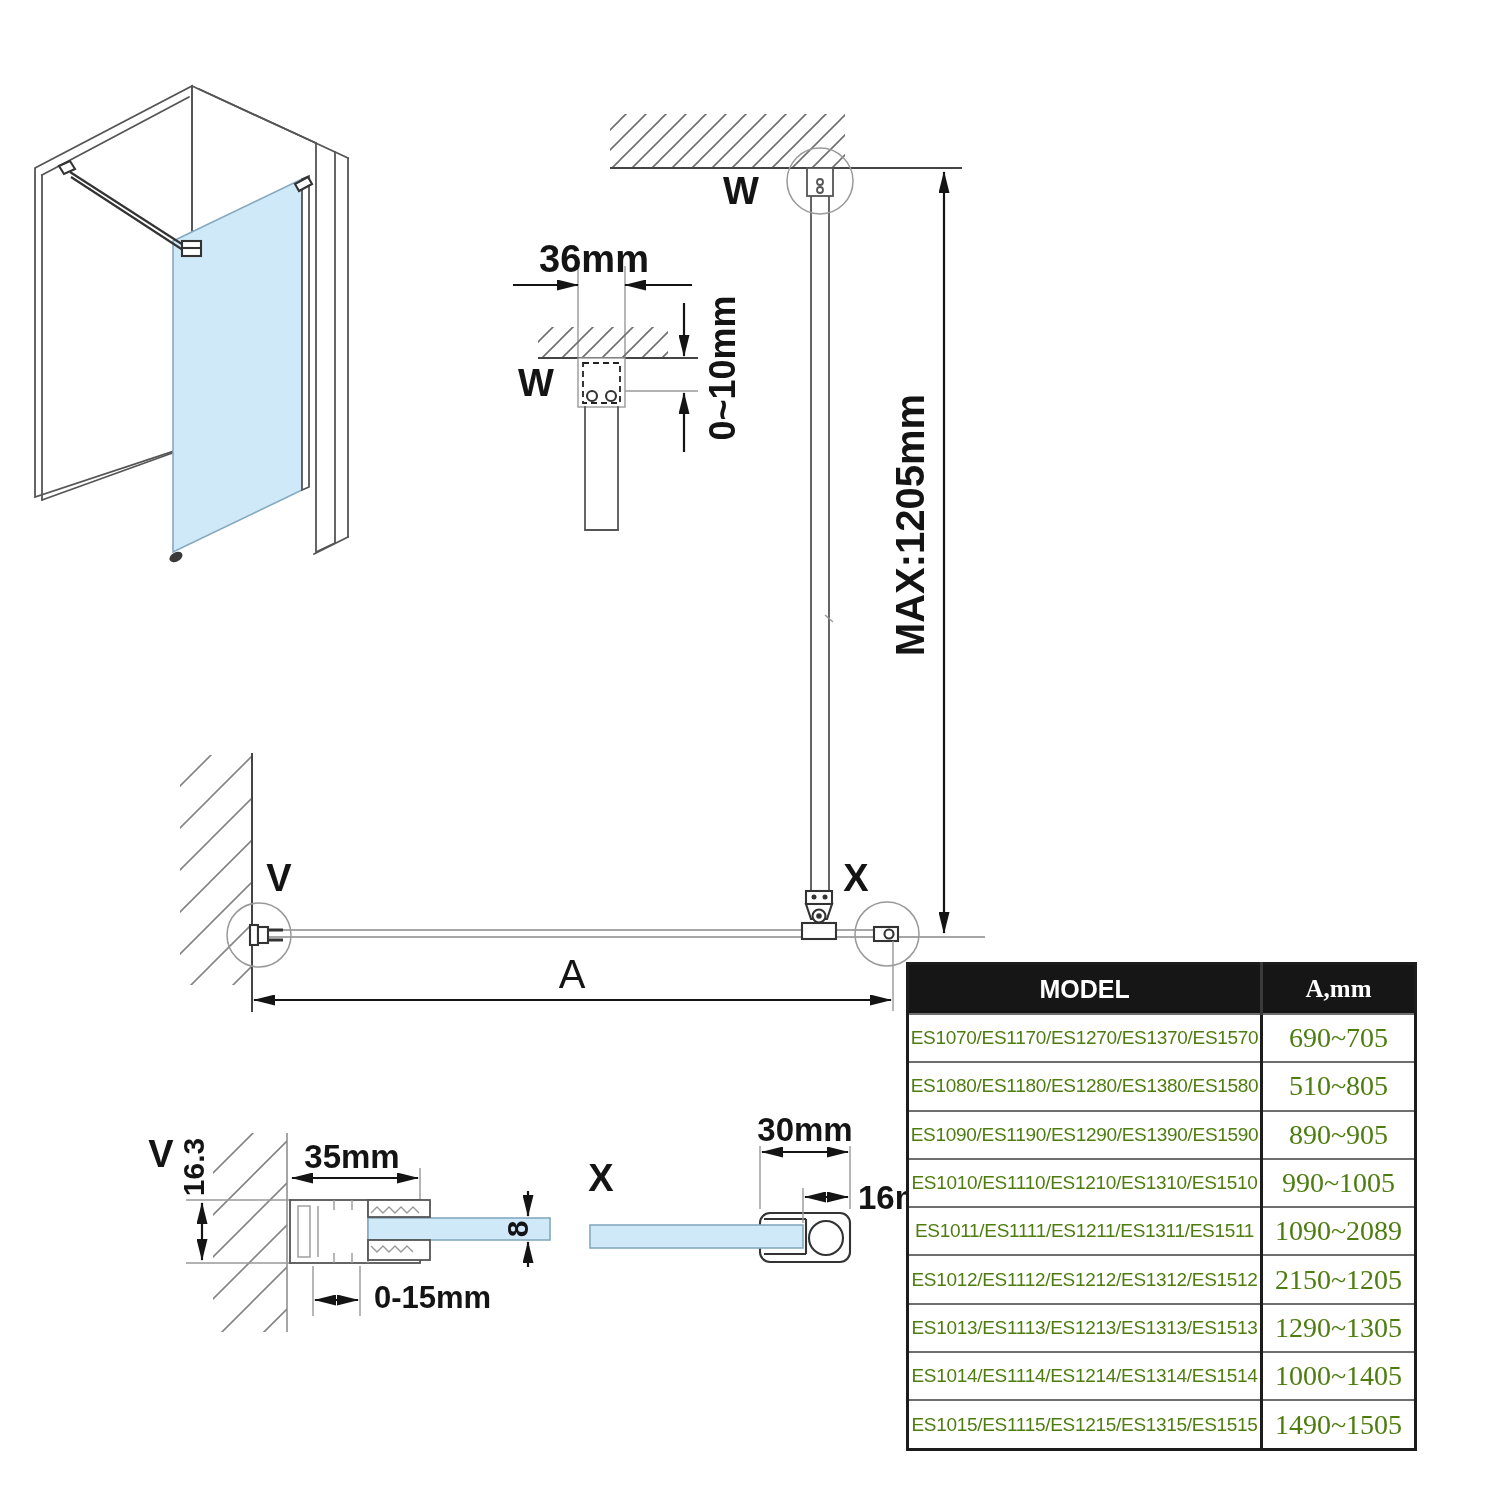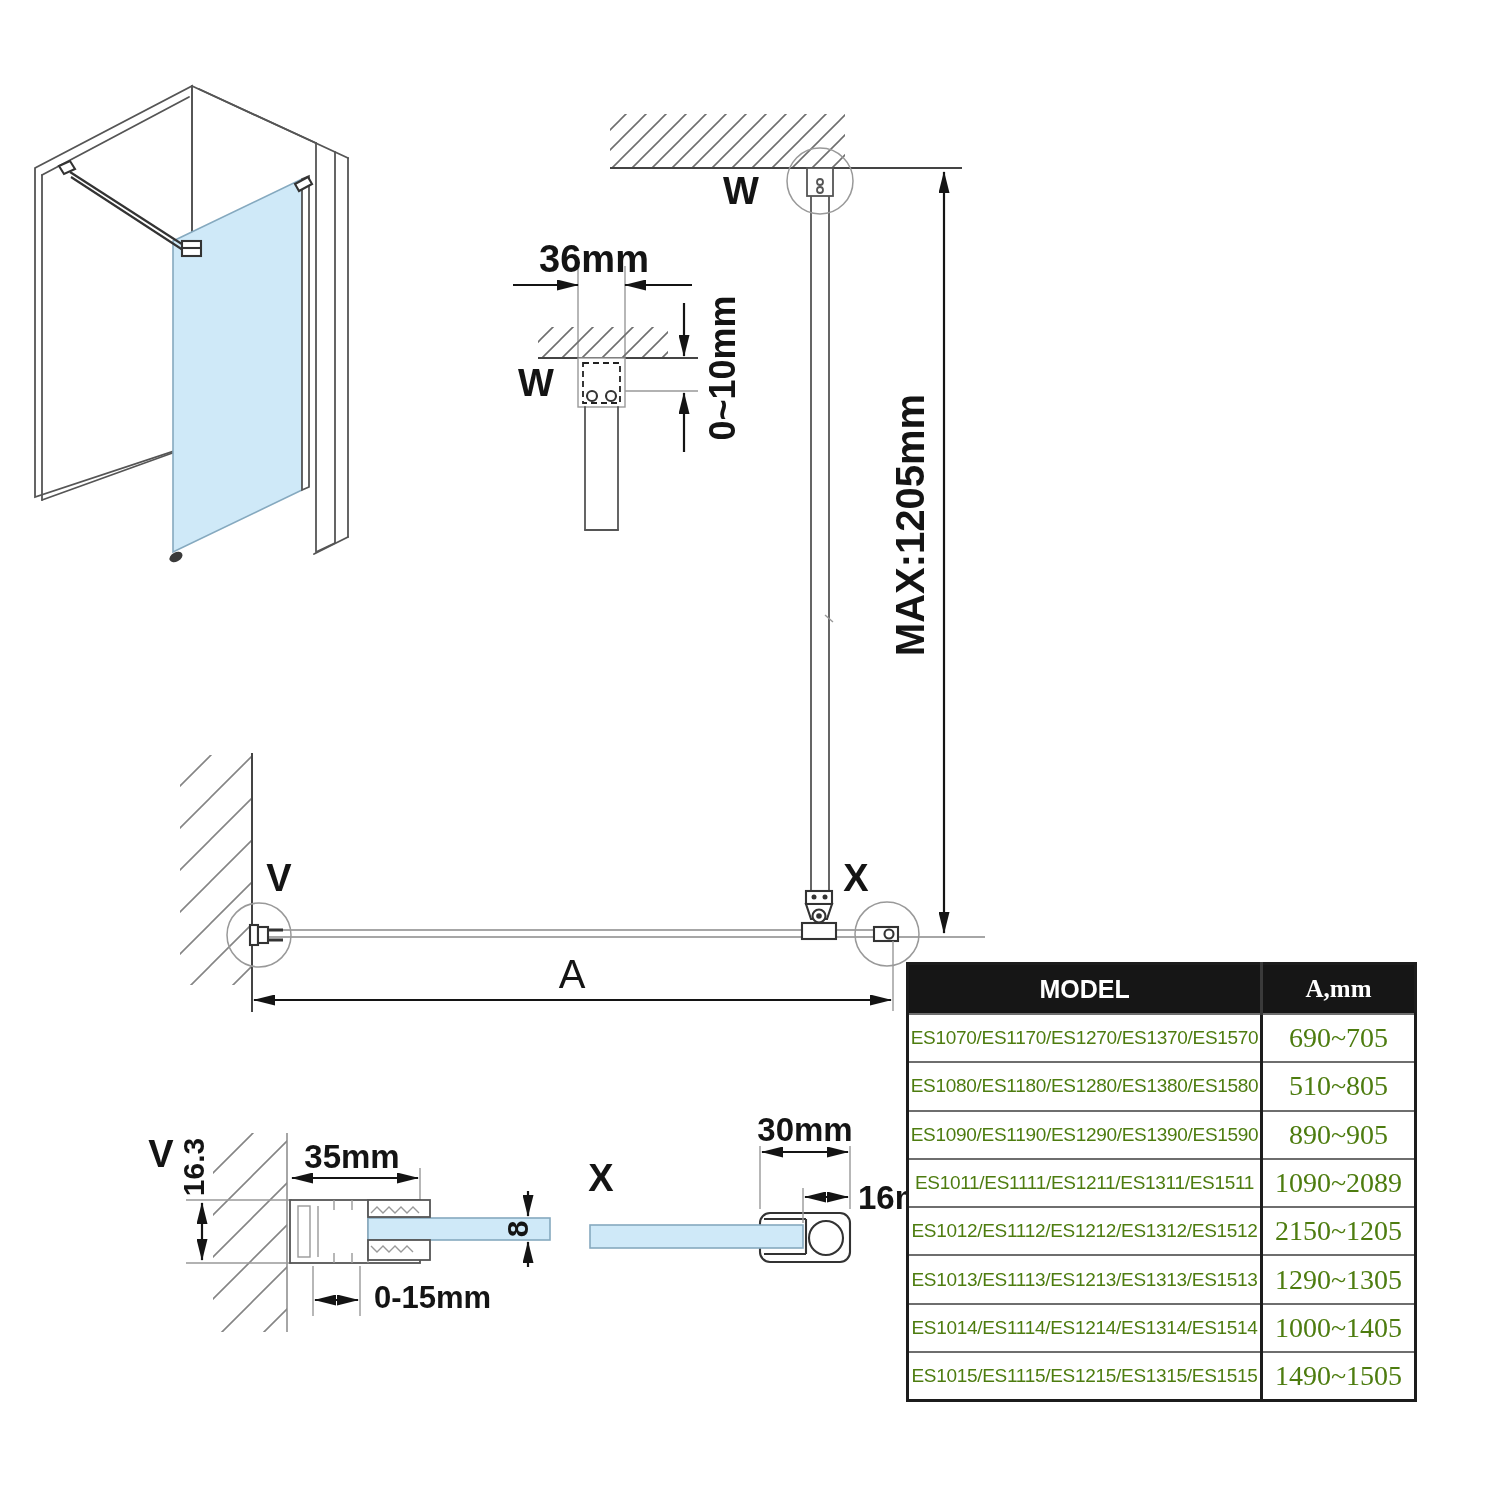--- a/index.html
+++ b/index.html
@@ -258,20 +258,24 @@
     </tr>
     <tr>
       <td class="col-model">ES1080/ES1180/ES1280/ES1380/ES1580</td>
       <td class="col-a">510~805</td>
     </tr>
     <tr>
       <td class="col-model">ES1090/ES1190/ES1290/ES1390/ES1590</td>
       <td class="col-a">890~905</td>
     </tr>
     <tr>
+      <td class="col-model">ES1010/ES1110/ES1210/ES1310/ES1510</td>
+      <td class="col-a">990~1005</td>
+    </tr>
+    <tr>
       <td class="col-model">ES1011/ES1111/ES1211/ES1311/ES1511</td>
       <td class="col-a">1090~2089</td>
     </tr>
     <tr>
       <td class="col-model">ES1012/ES1112/ES1212/ES1312/ES1512</td>
       <td class="col-a">2150~1205</td>
     </tr>
     <tr>
       <td class="col-model">ES1013/ES1113/ES1213/ES1313/ES1513</td>
       <td class="col-a">1290~1305</td>

